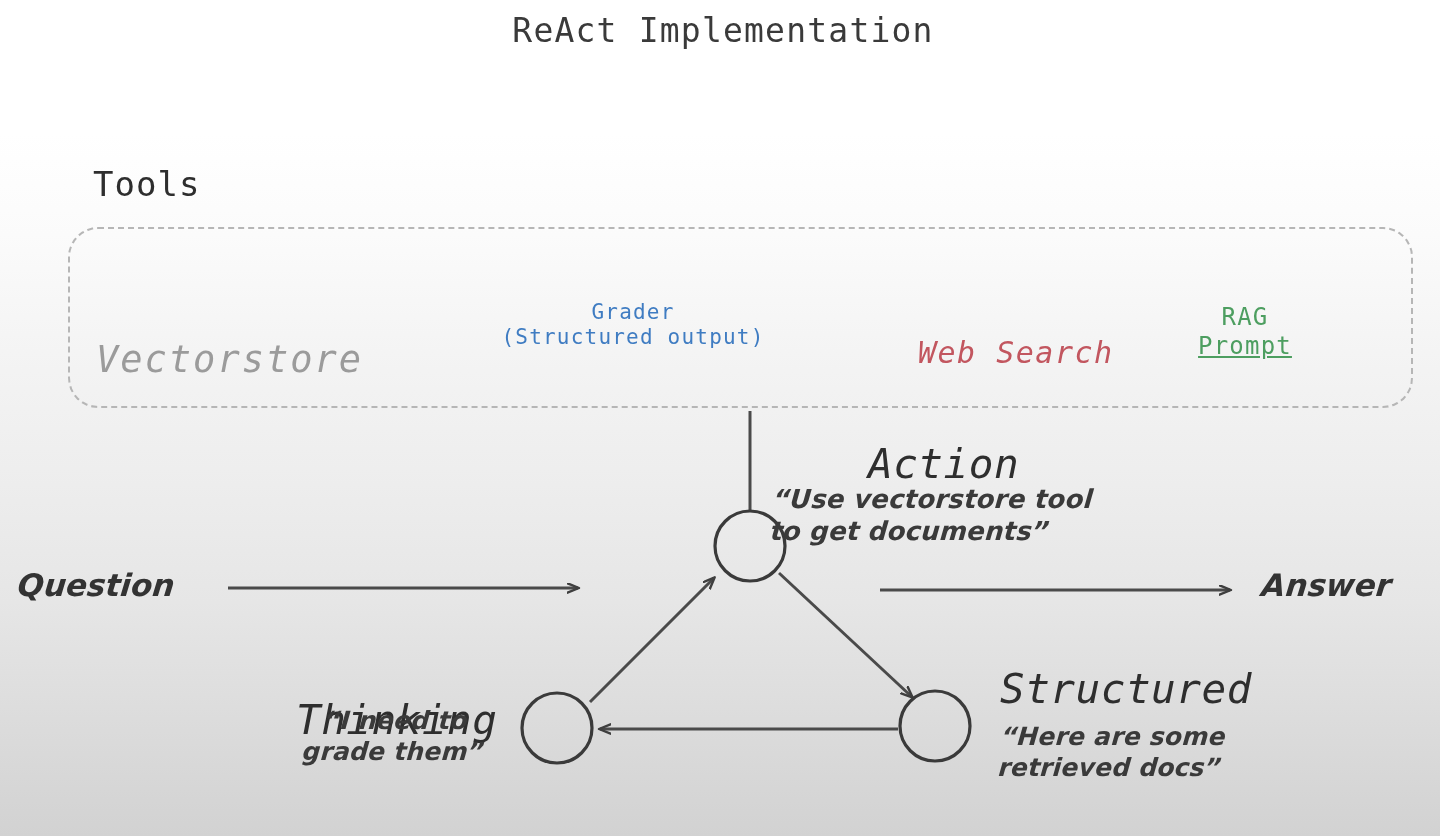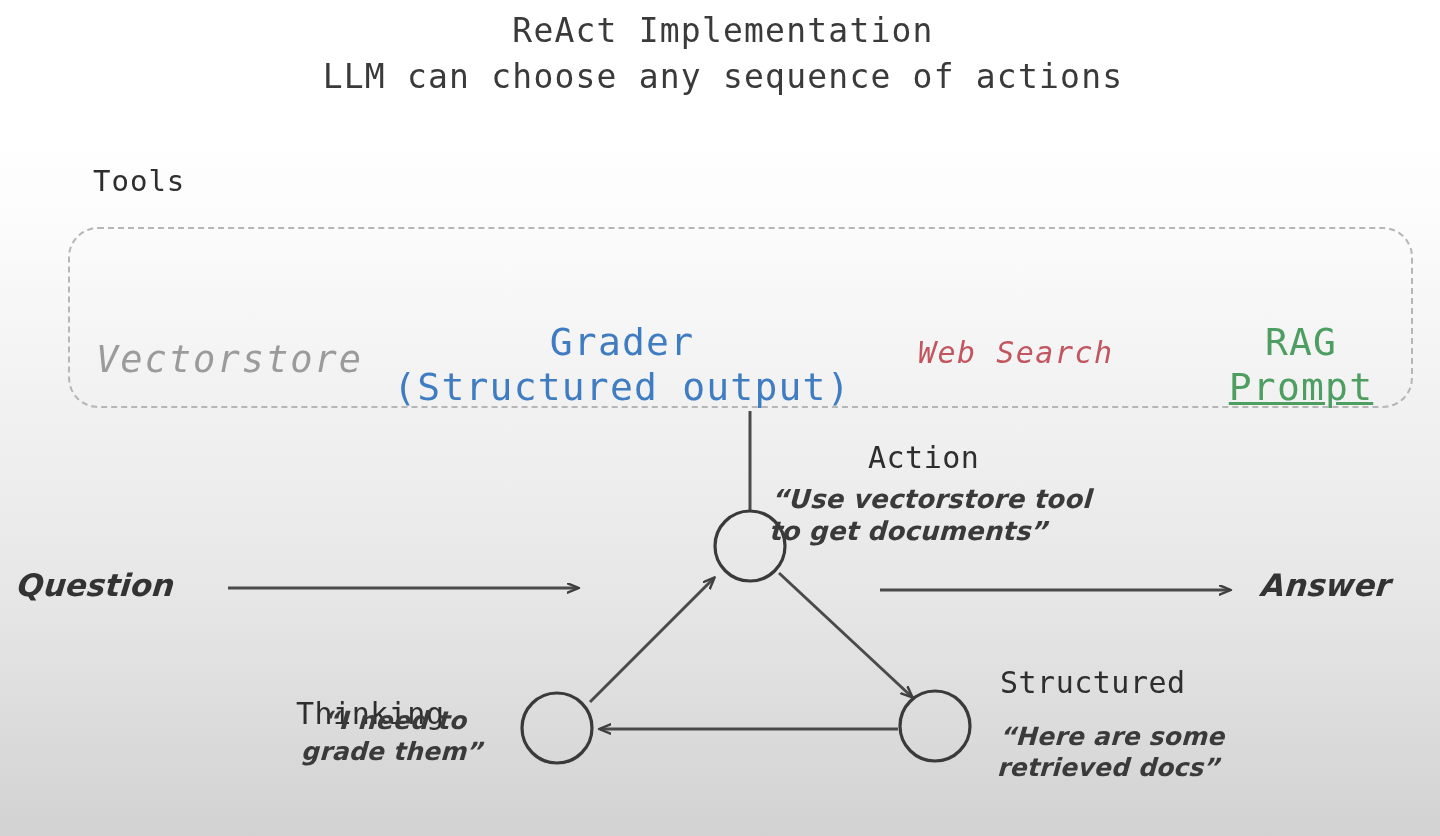--- a/index.html
+++ b/index.html
@@ -49,21 +49,21 @@
     white-space: nowrap;
     padding-left: 6px;
   }
 
   
   .tools-label {
     position: absolute;
     left: 93px;
     top: 164px;
     font-family: "DejaVu Sans Mono", monospace;
-    font-size: 29px;
+    font-size: 34px;
     letter-spacing: 1px;
     color: #2e2e2e;
   }
 
   .tools-box {
     position: absolute;
     left: 68px;
     top: 227px;
     width: 1345px;
     height: 181px;
@@ -82,54 +82,55 @@
   }
   .tool-vectorstore {
     left: 96px;
     top: 294px;
     font-size: 37px;
     letter-spacing: 2px;
     color: #9b9b9b;
     font-style: italic;
   }
   .tool-grader {
-    left: 387px;
+    left: 398px;
     top: 275px;
     width: 470px;
-    font-size: 38px;
+    font-size: 21px;
     letter-spacing: 1.2px;
     color: #3f7cc2;
   }
   .tool-grader .tool-sub { display: block; }
   .tool-websearch {
     left: 918px;
     top: 300px;
     font-size: 30px;
     letter-spacing: 1.5px;
     color: #c2565f;
     font-style: italic;
   }
   .tool-ragprompt {
-    left: 1196px;
+    left: 1140px;
     top: 275px;
     width: 210px;
-    font-size: 38px;
+    font-size: 24px;
     letter-spacing: 1.2px;
     color: #4d9e60;
   }
   .tool-ragprompt .tool-sub { display: block; text-decoration: underline; }
 
   
   .node-title {
     position: absolute;
     font-family: "DejaVu Sans Mono", monospace;
-    font-size: 30px;
+    font-size: 41px;
     letter-spacing: 0.5px;
     color: #2e2e2e;
     white-space: nowrap;
+    font-style: italic;
   }
   .title-action      { left: 868px; top: 440px; }
   .title-observation { left: 1000px; top: 665px; }
   .title-thinking    { left: 296px; top: 655px; margin-top: 41px; }
 
   
   .hand {
     position: absolute;
     font-family: "DejaVu Sans", sans-serif;
     font-style: italic;
@@ -183,21 +184,20 @@
     pointer-events: none;
   }
 </style>
 </head>
 <body>
 
 <div id="slide">
 
   <div class="title-block">
     <div class="title-line">ReAct Implementation</div>
-    <div class="title-line">LLM can choose any sequence of actions</div>
   </div>
 
   <div class="tools-label">Tools</div>
 
   <div class="tools-box"></div>
 
   <div class="tool tool-vectorstore">
     <span>Vectorstore</span>
   </div>
 

